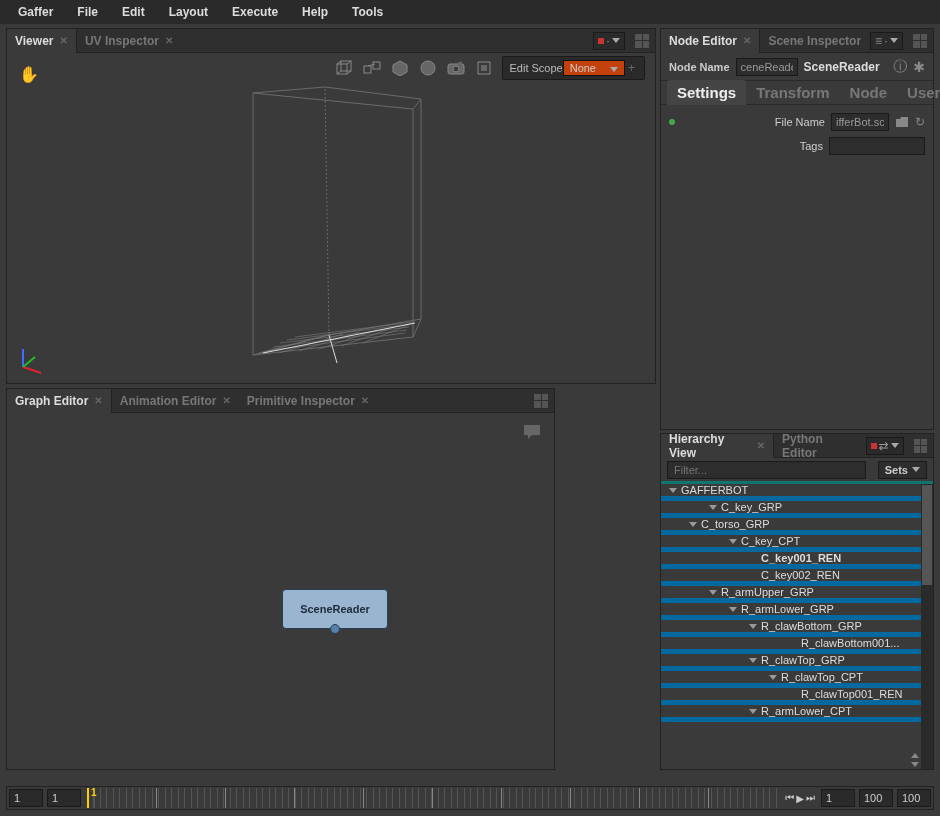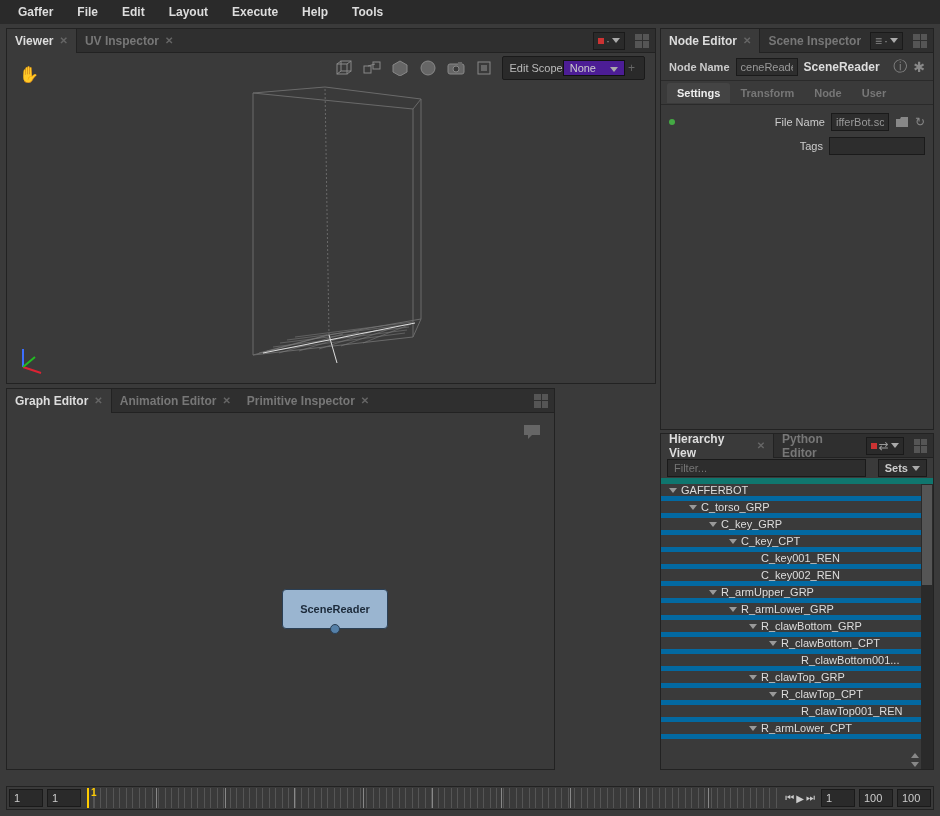--- a/index.html
+++ b/index.html
@@ -95,21 +95,21 @@
   width:20px; height:20px; display:flex; align-items:center; justify-content:center;
   color:#888; cursor:pointer;
 }
 .editscope {
   display:flex; align-items:center; 
   background:#2a2a2a; border:1px solid #1a1a1a; border-radius:2px;
   padding: 3px 6px;
 }
 .editscope-label { color:#bbb; font-size:11px; }
 .editscope-select {
-  background:#4c1d95; border:1px solid #111; color:#ccc;
+  background:#c2410c; border:1px solid #111; color:#ccc;
   padding: 1px 28px 1px 6px; font-size:11px;
   position:relative;
 }
 .editscope-plus { color:#666; padding:0 3px; cursor:pointer; }
 .viewer-left-tools {
   position:absolute; left:8px; top:64px; width:34px;
   background:#2a2a2a; border:1px solid #1a1a1a; border-radius:3px;
   display:flex; flex-direction:column;
 }
 .lt-btn {
@@ -134,21 +134,21 @@
 .ne-input {
   background:#2d2d2d; border:1px solid #1a1a1a; color:#999;
   padding:2px 4px; font-size:11px; width:62px;
 }
 .ne-bold { color:#ddd; font-weight:bold; }
 .ne-icon { color:#888; cursor:pointer; font-size:14px; }
 .ne-sectabs {
   height:24px; display:flex; align-items:center; gap:0; padding:0 6px;
   border-bottom:1px solid #2a2a2a;
 }
-.sectab { padding:4px 10px; color:#777; font-weight:bold; font-size:11px; }
+.sectab { padding:4px 10px; color:#777; font-weight:bold; font-size:15px; }
 .sectab.active { color:#eee; background:#444; border-radius:3px 3px 0 0; }
 .ne-body { flex:1; padding:8px; }
 .ne-row { display:flex; align-items:center; margin-bottom:6px; gap:6px; }
 .ne-dot { width:6px; height:6px; border-radius:50%; background:#4a4; margin-right:4px; }
 .ne-rowlabel { flex:1; text-align:right; color:#ccc; font-size:11px; }
 .ne-field { background:#2d2d2d; border:1px solid #1a1a1a; padding:2px 4px; width:58px; font-size:11px; color:#999;}
 .ne-field-wide { width:96px; }
 .ne-iconbtn { color:#888; cursor:pointer; font-size:12px; }
 
 #pnl-graph { left:6px; top:388px; width:549px; height:382px; }
@@ -163,21 +163,21 @@
 .node .outport {
   position:absolute; bottom:-6px; left:50%; transform:translateX(-50%);
   width:10px; height:10px; border-radius:50%;
   background:#5580a8; border:1px solid #2a3f55;
 }
 .ann-icon { position:absolute; right:12px; top:10px; color:#777; font-size:18px; cursor:pointer;}
 
 #pnl-hier { left:660px; top:433px; width:274px; height:337px; }
 .hier-filter {
   height:26px; display:flex; align-items:center; padding:3px 6px; gap:12px;
-  border-bottom:6px solid #0f766e;
+  border-bottom:3px solid #0f766e;
 }
 .filter-input {
   flex:1; background:#2d2d2d; border:1px solid #1a1a1a; color:#777;
   padding:2px 6px; font-size:11px;
 }
 .sets-btn {
   background:#2d2d2d; border:1px solid #1a1a1a; color:#ccc;
   padding:2px 6px; font-size:11px; font-weight:bold; display:flex; align-items:center; gap:4px;
   cursor:pointer;
 }
@@ -531,55 +531,51 @@
     <div class="sets-btn">
       <span>Sets</span>
       <span class="tri-down"></span>
     </div>
   </div>
   <div class="hier-list" id="hier-list">
     <div class="hier-row" style="padding-left: 8px;">
         <span class="t"></span>
         <span>GAFFERBOT</span>
       </div>
+      <div class="hier-row" style="padding-left: 48px;">
+        <span class="t"></span>
+        <span>C_key_GRP</span>
+      </div>
       <div class="hier-row" style="padding-left: 28px;">
         <span class="t"></span>
         <span>C_torso_GRP</span>
       </div>
-      <div class="hier-row" style="padding-left: 48px;">
-        <span class="t"></span>
-        <span>C_key_GRP</span>
-      </div>
       <div class="hier-row" style="padding-left: 68px;">
         <span class="t"></span>
         <span>C_key_CPT</span>
       </div>
-      <div class="hier-row" style="padding-left: 88px;">
+      <div class="hier-row" style="padding-left: 88px; font-weight: bold;">
         <span style="display: inline-block; width: 12px;"></span>
         <span>C_key001_REN</span>
       </div>
       <div class="hier-row" style="padding-left: 88px;">
         <span style="display: inline-block; width: 12px;"></span>
         <span>C_key002_REN</span>
       </div>
       <div class="hier-row" style="padding-left: 48px;">
         <span class="t"></span>
         <span>R_armUpper_GRP</span>
       </div>
       <div class="hier-row" style="padding-left: 68px;">
         <span class="t"></span>
         <span>R_armLower_GRP</span>
       </div>
       <div class="hier-row" style="padding-left: 88px;">
         <span class="t"></span>
         <span>R_clawBottom_GRP</span>
-      </div>
-      <div class="hier-row" style="padding-left: 108px;">
-        <span class="t"></span>
-        <span>R_clawBottom_CPT</span>
       </div>
       <div class="hier-row" style="padding-left: 128px;">
         <span style="display: inline-block; width: 12px;"></span>
         <span>R_clawBottom001...</span>
       </div>
       <div class="hier-row" style="padding-left: 88px;">
         <span class="t"></span>
         <span>R_clawTop_GRP</span>
       </div>
       <div class="hier-row" style="padding-left: 108px;">

